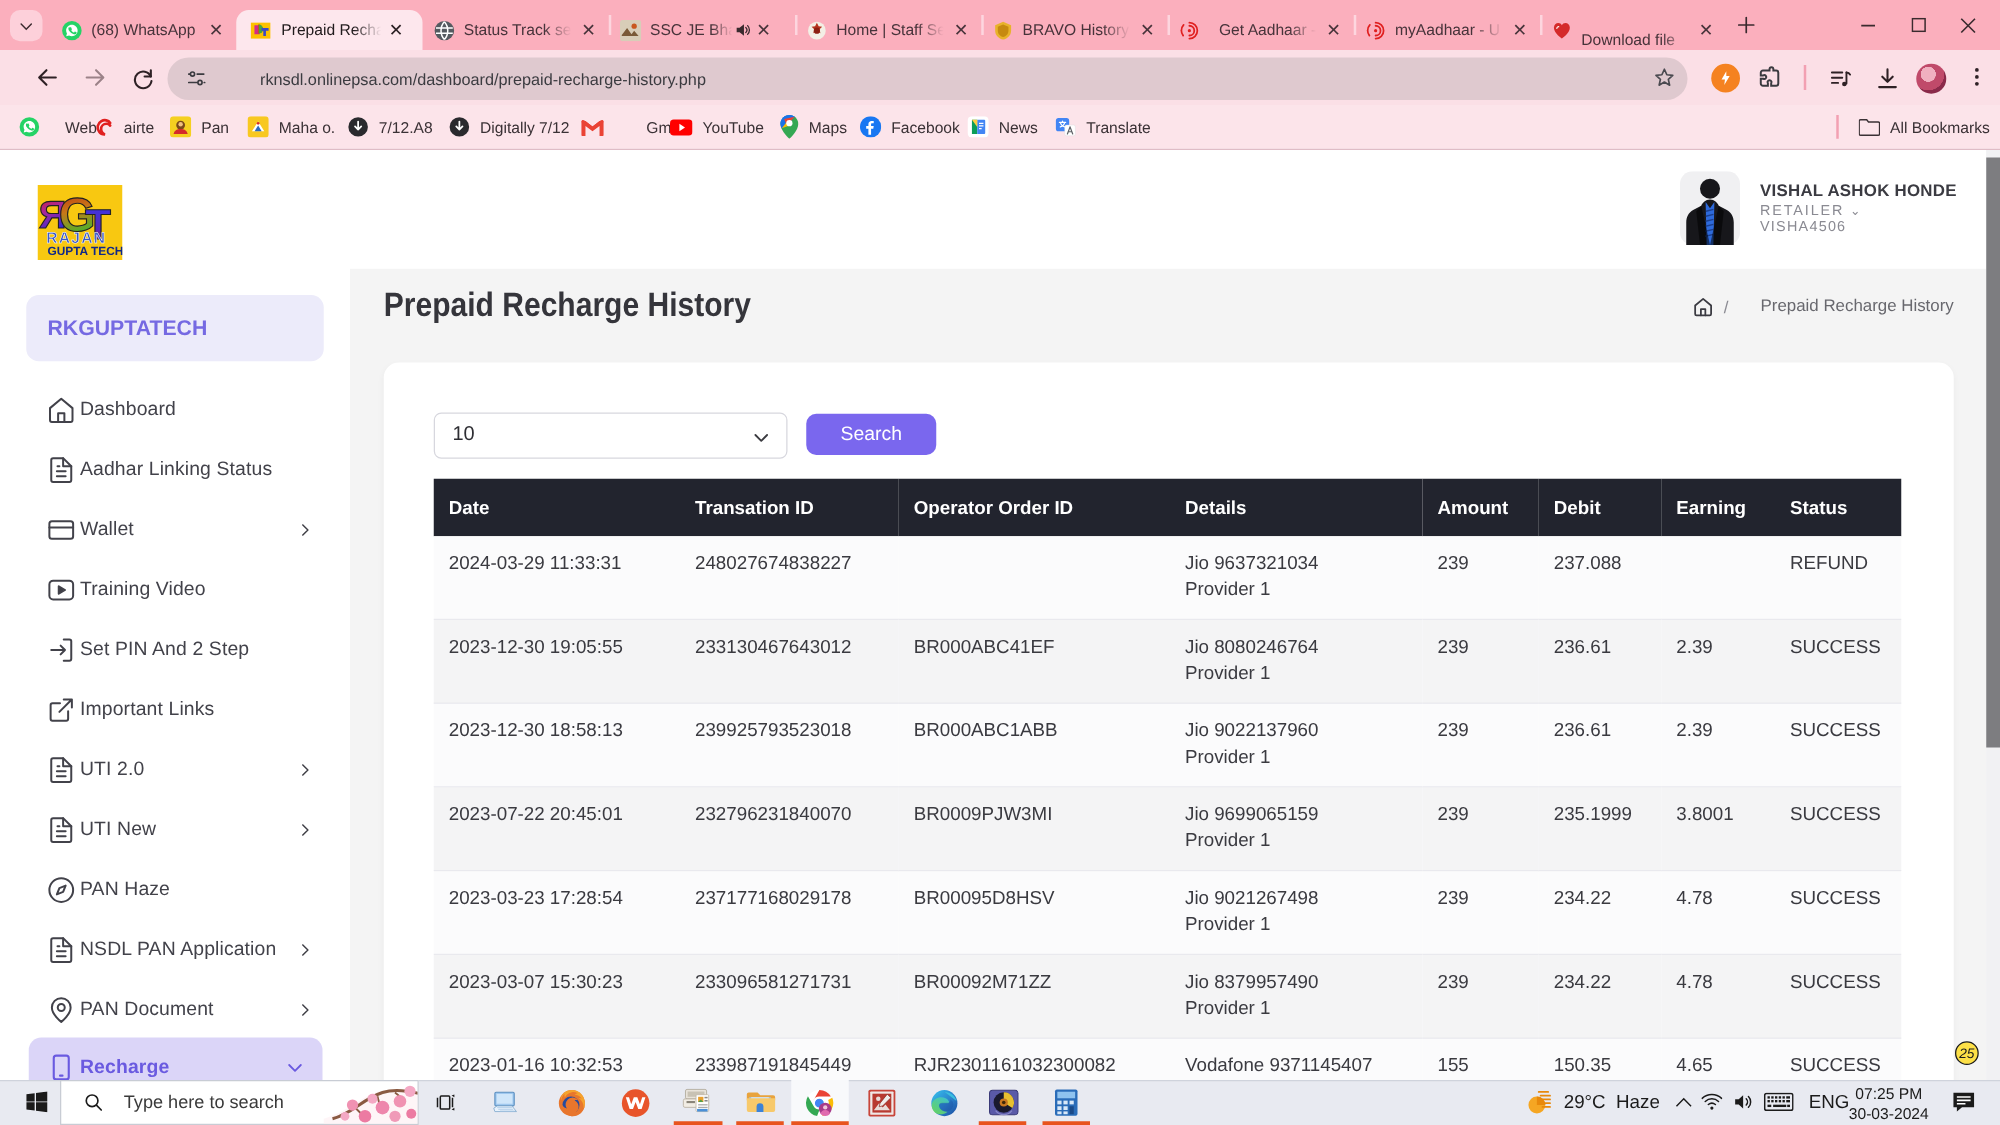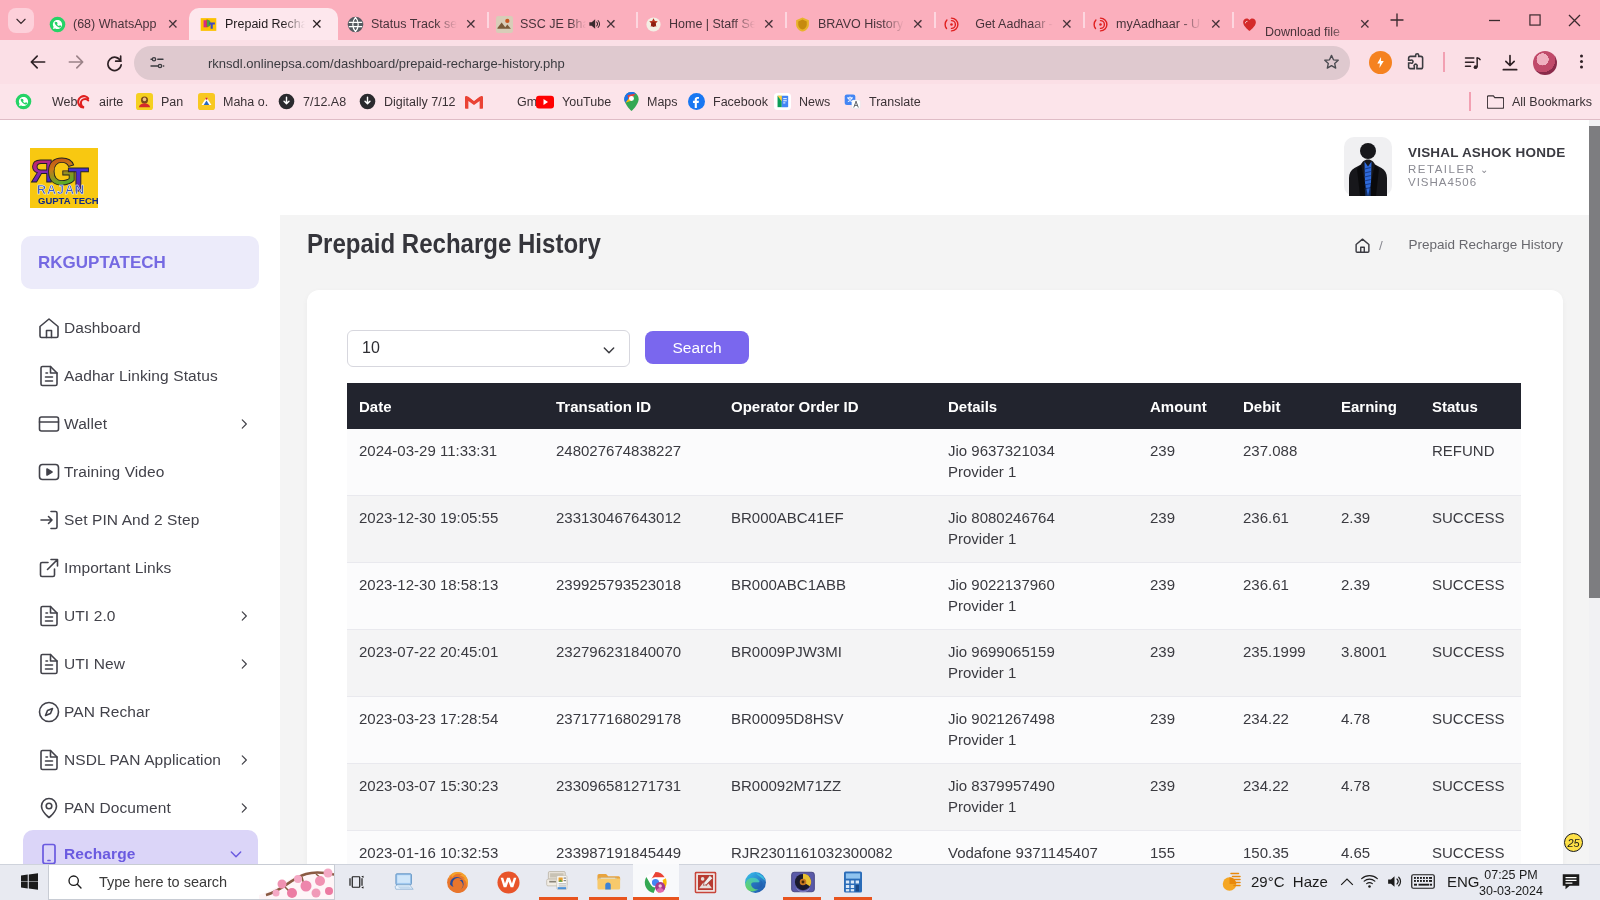--- a/index.html
+++ b/index.html
@@ -440,21 +440,21 @@
       <span class="lbl">UTI New</span>
       <svg class="chev" viewBox="0 0 24 24">
           <path d="M9 5l7 7-7 7" stroke="#3f3f46" stroke-width="2" fill="none" stroke-linecap="round" stroke-linejoin="round"></path>
         </svg>
     </div>
     <div class="mi" style="top:568px;">
       <svg class="ic" viewBox="0 0 24 24" fill="none" stroke="#42424a" stroke-width="1.6" stroke-linecap="round" stroke-linejoin="round">
           <circle cx="12" cy="12" r="9.5"></circle>
           <path d="M15.5 8.5l-2 5-5 2 2-5z"></path>
         </svg>
-      <span class="lbl">PAN Rechar</span>
+      <span class="lbl">PAN Haze</span>
     </div>
     <div class="mi" style="top:616px;">
       <svg class="ic" viewBox="0 0 24 24" fill="none" stroke="#42424a" stroke-width="1.6" stroke-linecap="round" stroke-linejoin="round">
           <path d="M13.5 2.5h-8A1.5 1.5 0 0 0 4 4v16a1.5 1.5 0 0 0 1.5 1.5h13A1.5 1.5 0 0 0 20 20V9z"></path>
           <path d="M13.5 2.5V9H20M8.5 13h7M8.5 17h7M9 9h1.5"></path>
         </svg>
       <span class="lbl">NSDL PAN Application</span>
       <svg class="chev" viewBox="0 0 24 24">
           <path d="M9 5l7 7-7 7" stroke="#3f3f46" stroke-width="2" fill="none" stroke-linecap="round" stroke-linejoin="round"></path>
         </svg>

